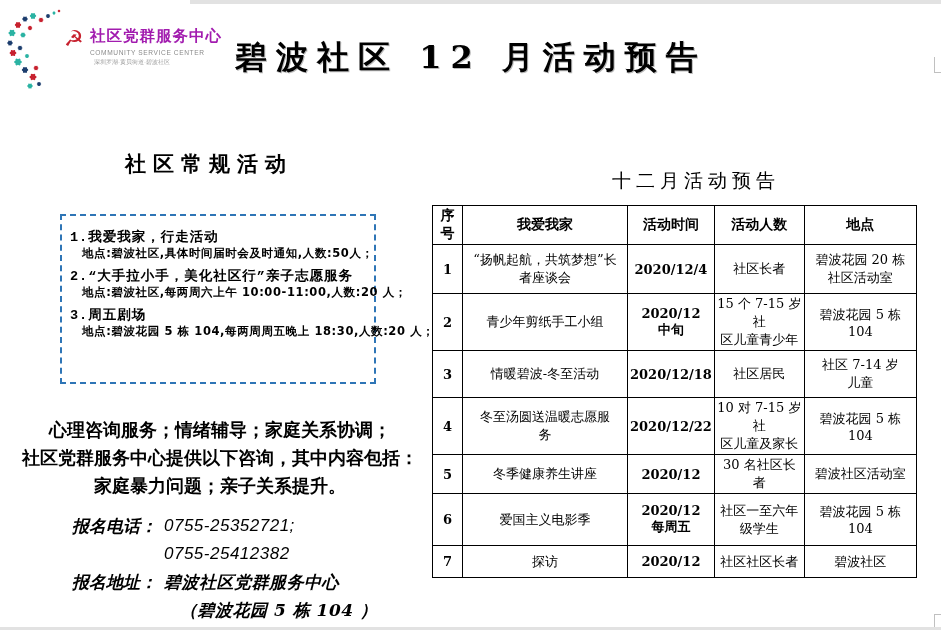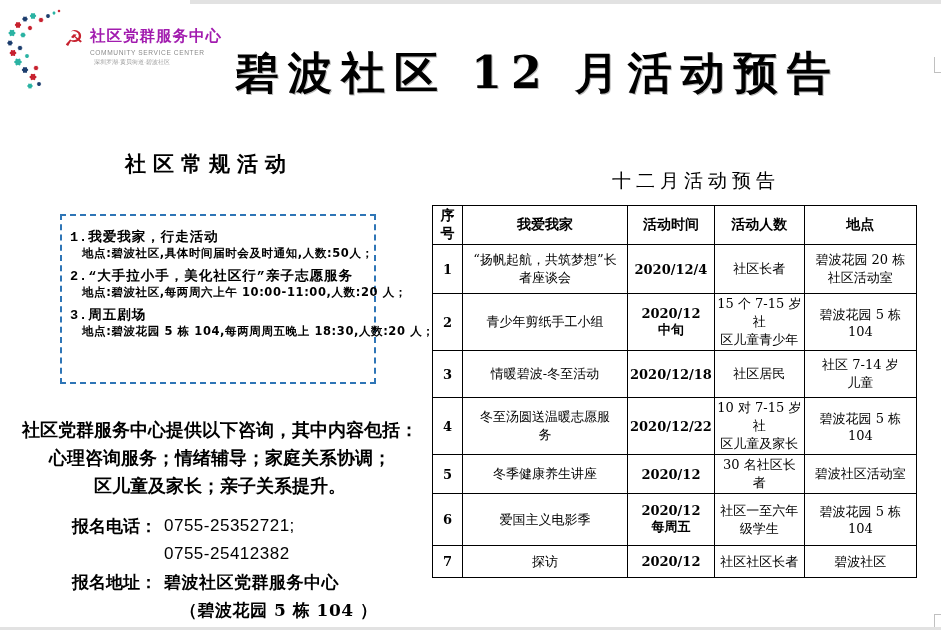--- a/index.html
+++ b/index.html
@@ -19,38 +19,38 @@
   #org-cn{margin-left:26px;font-family:"DejaVu Sans","Liberation Sans",sans-serif;
           font-weight:bold;font-size:15.5px;letter-spacing:1px;color:#a21caf;white-space:nowrap;}
   #org-en{margin-left:26px;font-family:"Liberation Sans",sans-serif;font-size:6.6px;
           letter-spacing:.6px;color:#8a8a8a;margin-top:2px;white-space:nowrap;}
   #org-sub{margin-left:30px;font-family:"Liberation Sans",sans-serif;font-size:6px;
            color:#9a9a9a;margin-top:2px;white-space:nowrap;}
 
   
   #main-title{position:absolute;left:235px;top:36px;width:580px;text-align:left;
       font-family:"DejaVu Serif","Liberation Serif",serif;font-weight:bold;
-      font-size:44px;letter-spacing:9px;white-space:nowrap;
-      text-shadow:1px 1px 0 #bbb;margin-top:8px;}
+      font-size:32px;letter-spacing:9px;white-space:nowrap;
+      text-shadow:1px 1px 0 #bbb;}
 
   
   #left-heading{position:absolute;left:125px;top:150px;font-weight:bold;font-size:21px;
       letter-spacing:7px;font-family:"DejaVu Serif",serif;text-align:center;}
 
   #activities-box{position:absolute;left:60px;top:214px;width:316px;height:170px;
       border:2px dashed #2e75b6;box-sizing:border-box;padding:6px 8px 0 8px;}
   .box-item-title{font-family:Liberation Mono, monospace;font-weight:bold;
       font-size:13.5px;letter-spacing:1px;margin-top:6px;white-space:nowrap;}
   .box-item-detail{font-family:"DejaVu Sans","Liberation Sans",sans-serif;font-weight:bold;
       font-size:11.5px;letter-spacing:.6px;margin:0 0 4px 12px;white-space:nowrap;text-align:right;}
 
   #consult{position:absolute;left:8px;top:416px;width:424px;text-align:center;
       font-weight:bold;font-size:18px;line-height:28px;font-family:"DejaVu Serif",serif;}
 
-  #signup{position:absolute;left:72px;top:512px;width:330px;font-size:17px;line-height:28px;}
+  #signup{position:absolute;left:72px;top:512px;width:330px;font-size:17px;line-height:28px;font-style:italic;}
   .signup-row{display:flex;}
   .signup-label{width:92px;font-weight:bold;font-family:"DejaVu Serif",serif;flex:none;}
   .signup-value{font-family:"Liberation Sans",sans-serif;font-size:17px;letter-spacing:.5px;}
   .signup-value.cjk{font-family:"DejaVu Serif",serif;font-weight:bold;}
   .indent2{margin-left:16px;}
 
   
   #right-heading{position:absolute;left:612px;top:168px;font-weight:normal;font-size:19px;
       letter-spacing:5px;font-family:"DejaVu Serif",serif;}
 
@@ -122,23 +122,23 @@
   <div id="activities-box">
     <div class="box-item-title">1.我爱我家，行走活动</div>
     <div class="box-item-detail">地点:碧波社区,具体时间届时会及时通知,人数:50人；</div>
     <div class="box-item-title">2.“大手拉小手，美化社区行”亲子志愿服务</div>
     <div class="box-item-detail">地点:碧波社区,每两周六上午 10:00-11:00,人数:20 人；</div>
     <div class="box-item-title">3.周五剧场</div>
     <div class="box-item-detail">地点:碧波花园 5 栋 104,每两周周五晚上 18:30,人数:20 人；</div>
   </div>
 
   <div id="consult">
+    <div>心理咨询服务；情绪辅导；家庭关系协调；</div>
     <div>社区党群服务中心提供以下咨询，其中内容包括：</div>
-    <div>心理咨询服务；情绪辅导；家庭关系协调；</div>
-    <div>区儿童及家长；亲子关系提升。</div>
+    <div>家庭暴力问题；亲子关系提升。</div>
   </div>
 
   <div id="signup">
     <div class="signup-row">
       <span class="signup-label">报名电话：</span>
       <span class="signup-value">0755-25352721;</span>
     </div>
     <div class="signup-row">
       <span class="signup-label"></span>
       <span class="signup-value">0755-25412382</span>

